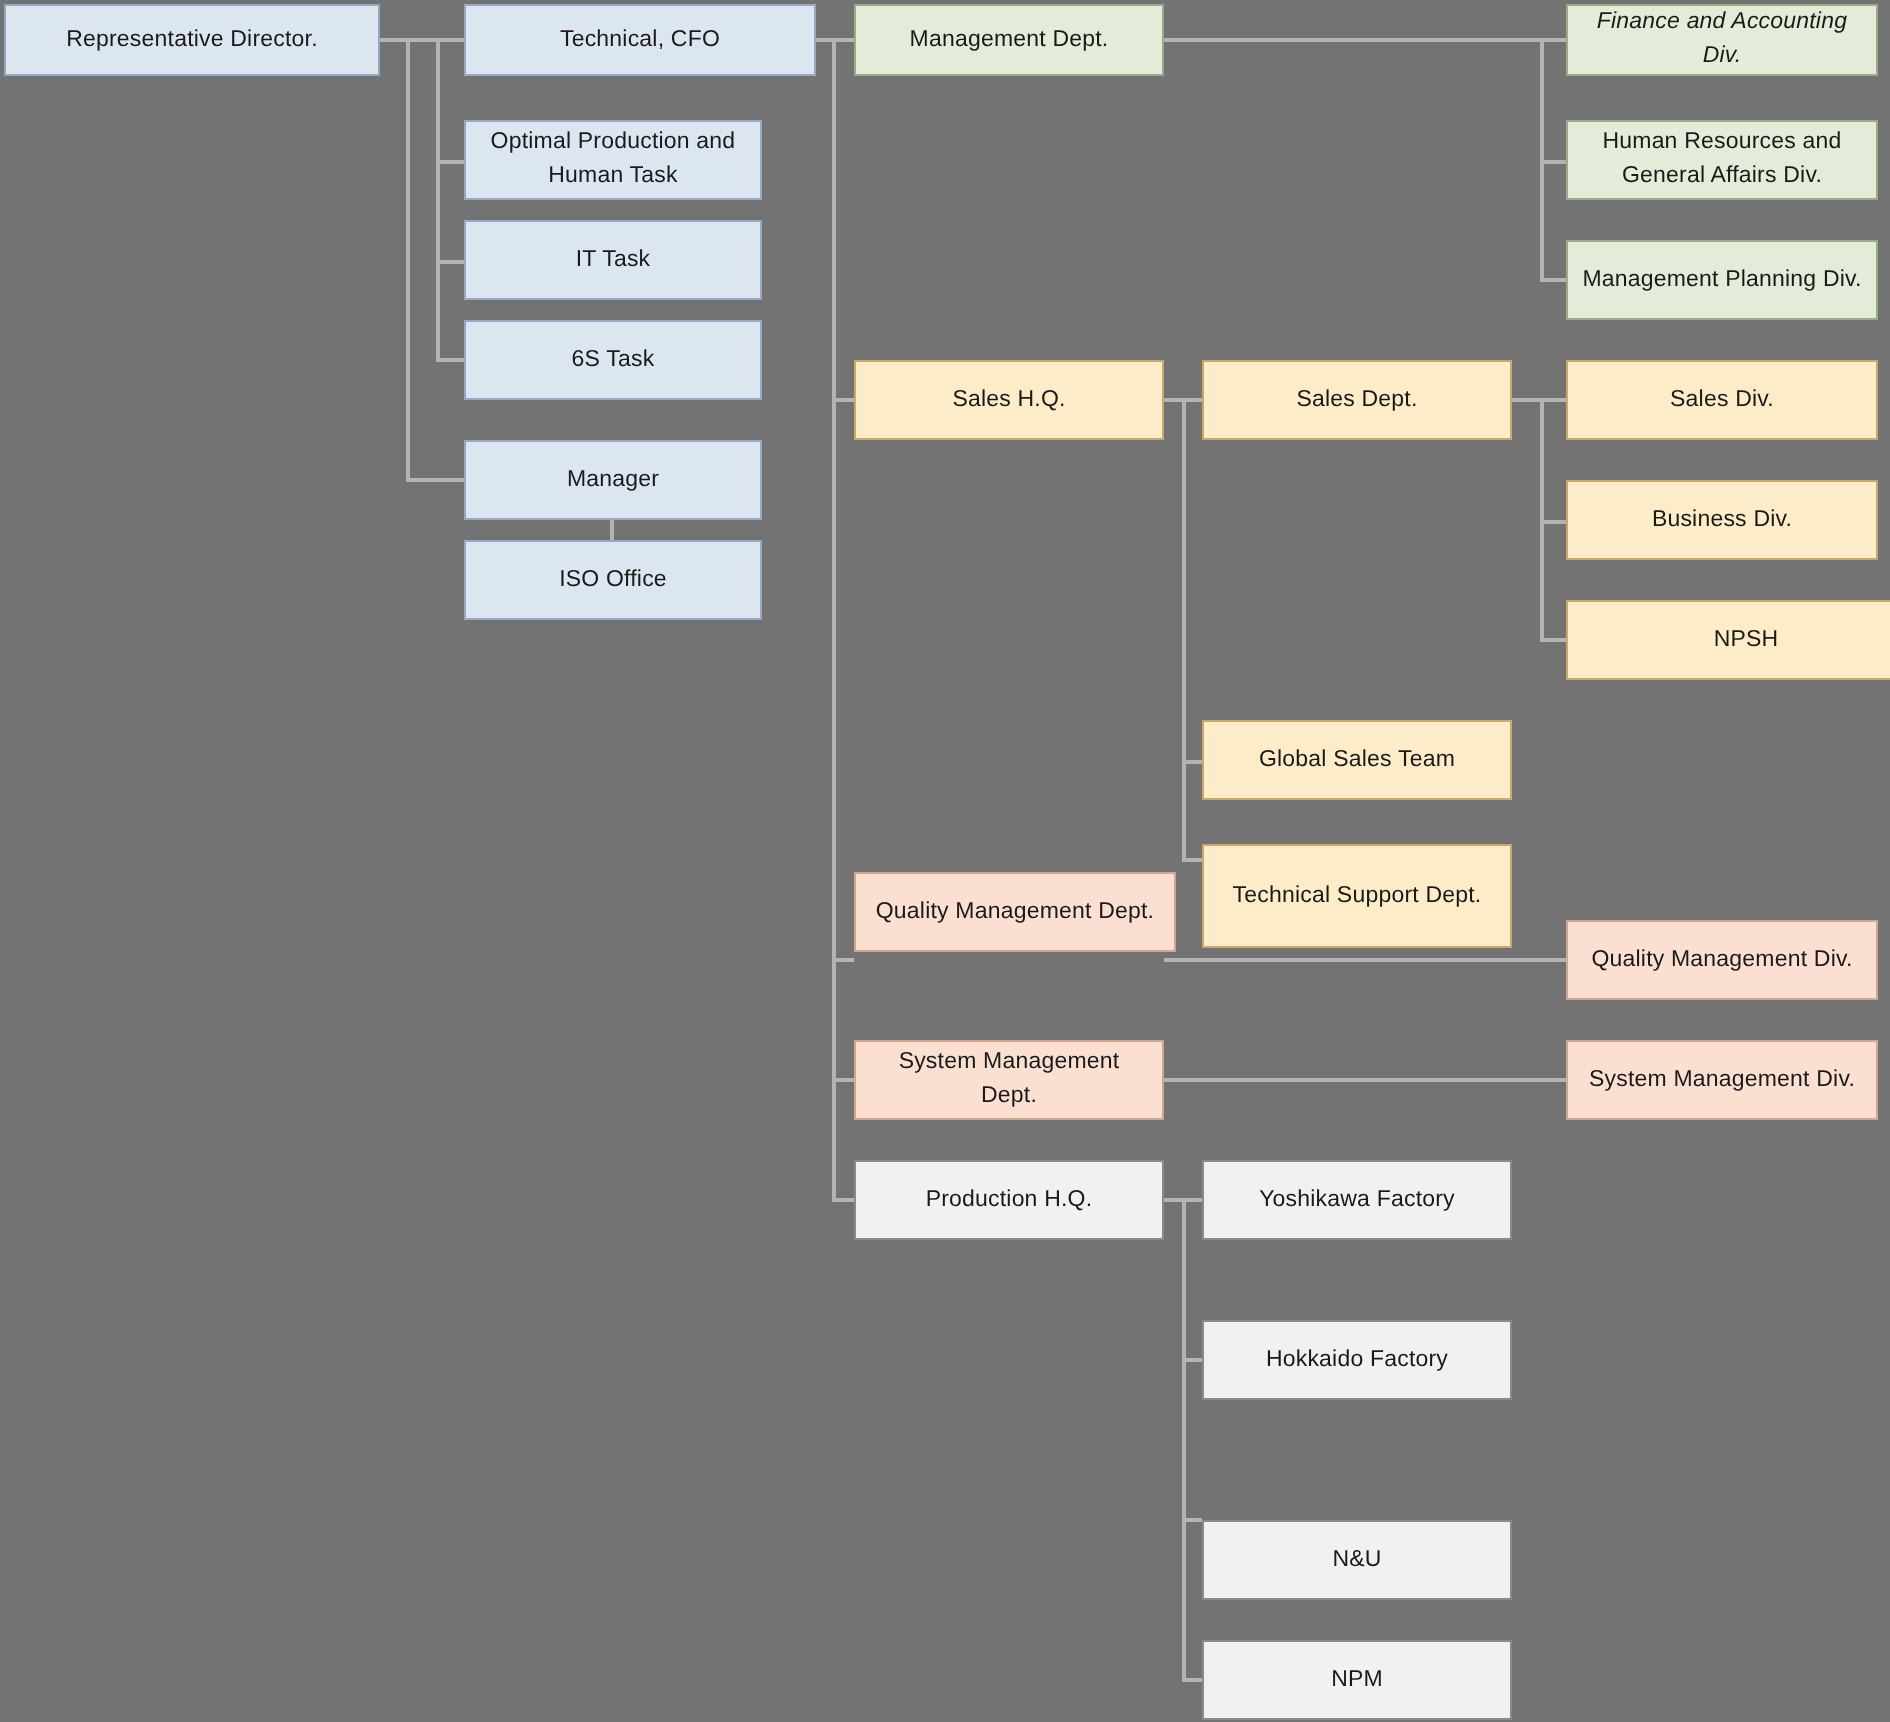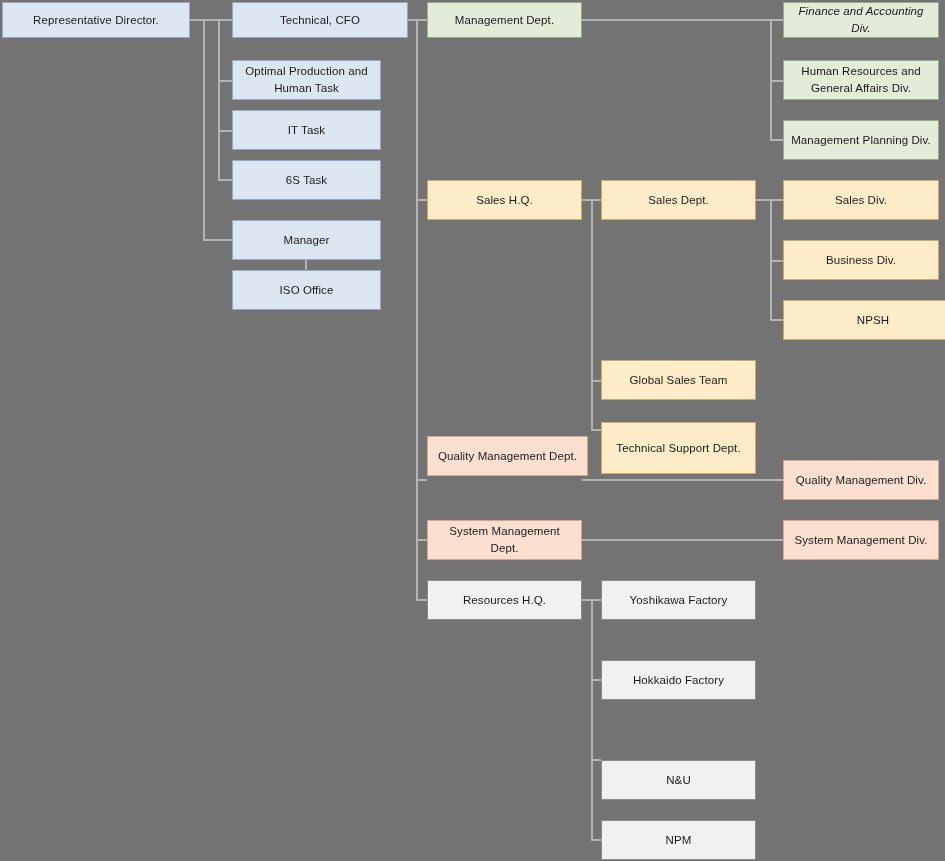--- a/index.html
+++ b/index.html
@@ -114,21 +114,21 @@
   <div class="node blue" style="left:232px; top:270px; width:149px; height:40px;">ISO Office</div>
 
   <div class="node green" style="left:427px; top:2px; width:155px; height:36px;">Management Dept.</div>
 
   <div class="node orange" style="left:427px; top:180px; width:155px; height:40px;">Sales H.Q.</div>
 
   <div class="node peach" style="left:427px; top:436px; width:161px; height:40px;">Quality Management Dept.</div>
 
   <div class="node peach" style="left:427px; top:520px; width:155px; height:40px;">System Management Dept.</div>
 
-  <div class="node grey" style="left:427px; top:580px; width:155px; height:40px;">Resources H.Q.</div>
+  <div class="node grey" style="left:427px; top:580px; width:155px; height:40px;">Production H.Q.</div>
 
   <div class="node orange" style="left:601px; top:360px; width:155px; height:40px;">Global Sales Team</div>
 
   <div class="node orange" style="left:601px; top:180px; width:155px; height:40px;">Sales Dept.</div>
 
   <div class="node orange" style="left:601px; top:410px; width:155px; height:52px;margin-top:12px;">Technical Support Dept.</div>
 
   <div class="node grey" style="left:601px; top:580px; width:155px; height:40px;">Yoshikawa Factory</div>
 
   <div class="node grey" style="left:601px; top:660px; width:155px; height:40px;">Hokkaido Factory</div>

